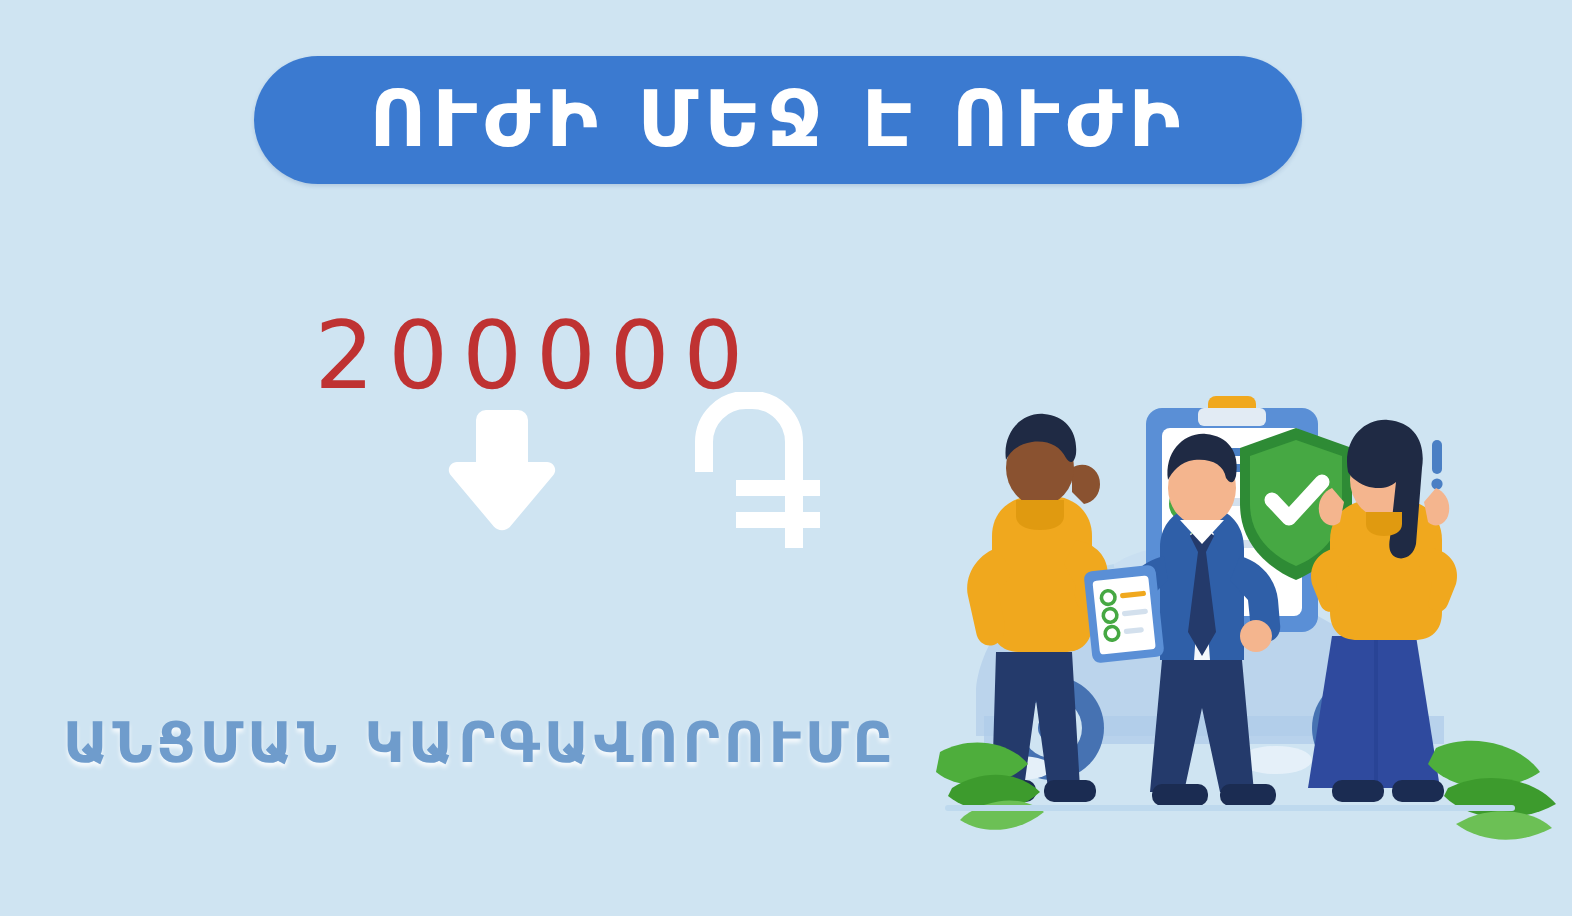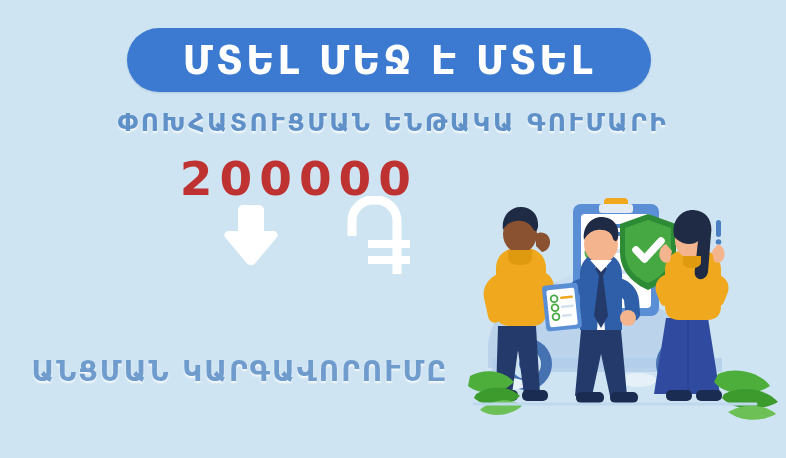--- a/index.html
+++ b/index.html
@@ -27,22 +27,22 @@
   
   .subtitle{
     position:absolute;left:0;top:108px;width:786px;
     text-align:center;color:#5f90c8;
     font-size:25px;font-weight:700;letter-spacing:2.5px;white-space:nowrap;
     text-shadow:0 2px 2px rgba(255,255,255,.85);
   }
 
   
   .num{
-    position:absolute;left:118px;width:300px;text-align:right;
-    font-size:47px;font-weight:700;letter-spacing:7px;line-height:1;
+    position:absolute;left:118px;width:300px;text-align:center;
+    font-size:47px;font-weight:400;letter-spacing:7px;line-height:1;
     font-family:"DejaVu Sans","Liberation Sans",sans-serif;
   }
   .num-old{top:155px;color:#bf3232;}
   .num-new{top:275px;color:#3daa3d;}
 
   
   .arrow{position:absolute;left:222px;top:203px;width:58px;height:64px;}
 
   
   .dram{position:absolute;left:344px;top:196px;width:66px;height:78px;}
@@ -57,24 +57,23 @@
   
   .illus{position:absolute;left:452px;top:168px;width:334px;height:262px;}
   .illus svg{display:block;width:100%;height:100%;}
 </style>
 </head>
 <body>
 
 <div class="stage">
 
   <div class="banner">
-    <span class="banner-text">ՄՏԵԼ ՄԵՋ Է ՄՏԵԼ</span>
-  </div>
-
-  <div class="subtitle">ՓՈԽՀԱՏՈՒՑՄԱՆ ԵՆԹԱԿԱ ԳՈՒՄԱՐԻ</div>
+    <span class="banner-text">ՈՒԺԻ ՄԵՋ Է ՈՒԺԻ</span>
+  </div>
+
 
   <div class="num num-old">200000</div>
 
   <div class="arrow">
     <svg viewBox="0 0 58 64" xmlns="http://www.w3.org/2000/svg" aria-hidden="true">
       <path d="M21 2h16a5 5 0 0 1 5 5v21h9.5c3.6 0 5.4 4.1 3 6.7L33 60.4a5.6 5.6 0 0 1-8 0L3.5 34.7C1.1 32.1 2.9 28 6.5 28H16V7a5 5 0 0 1 5-5z" fill="#ffffff"></path>
     </svg>
   </div>
 
   <div class="dram">

